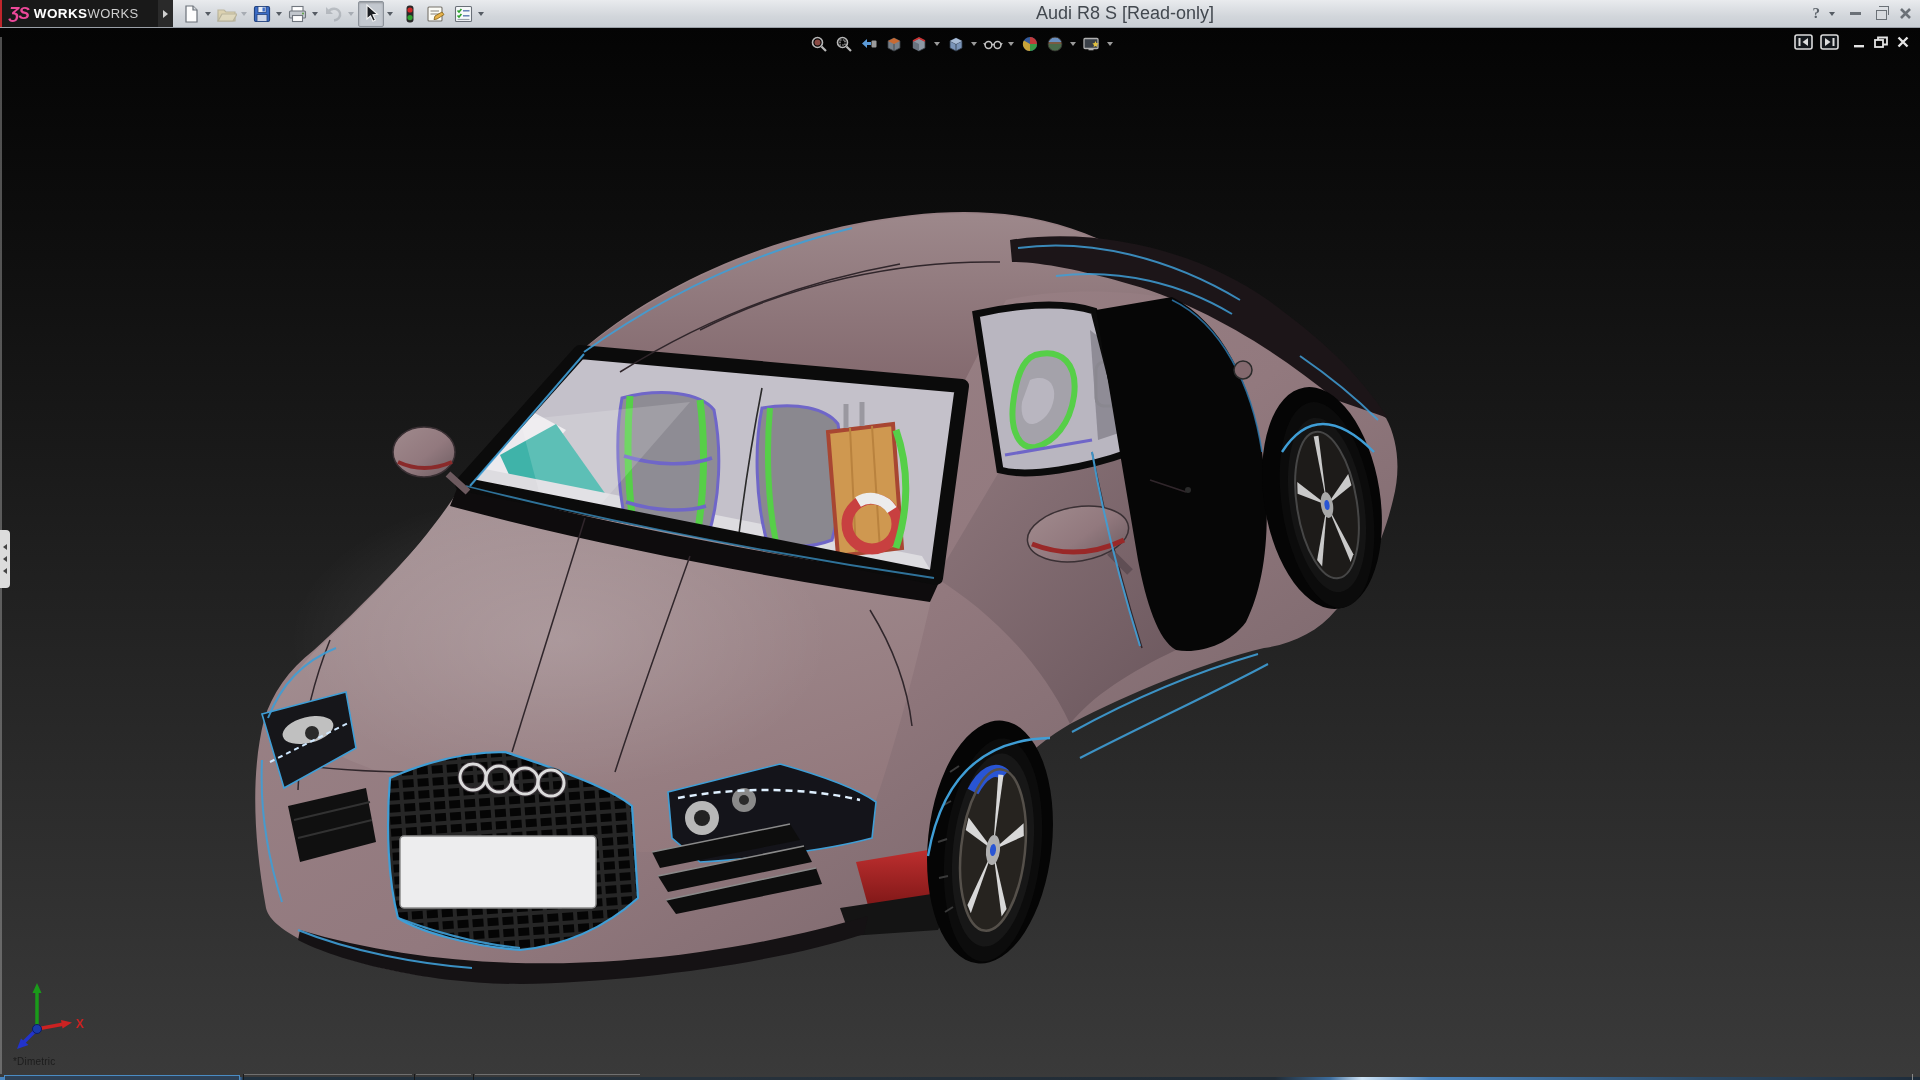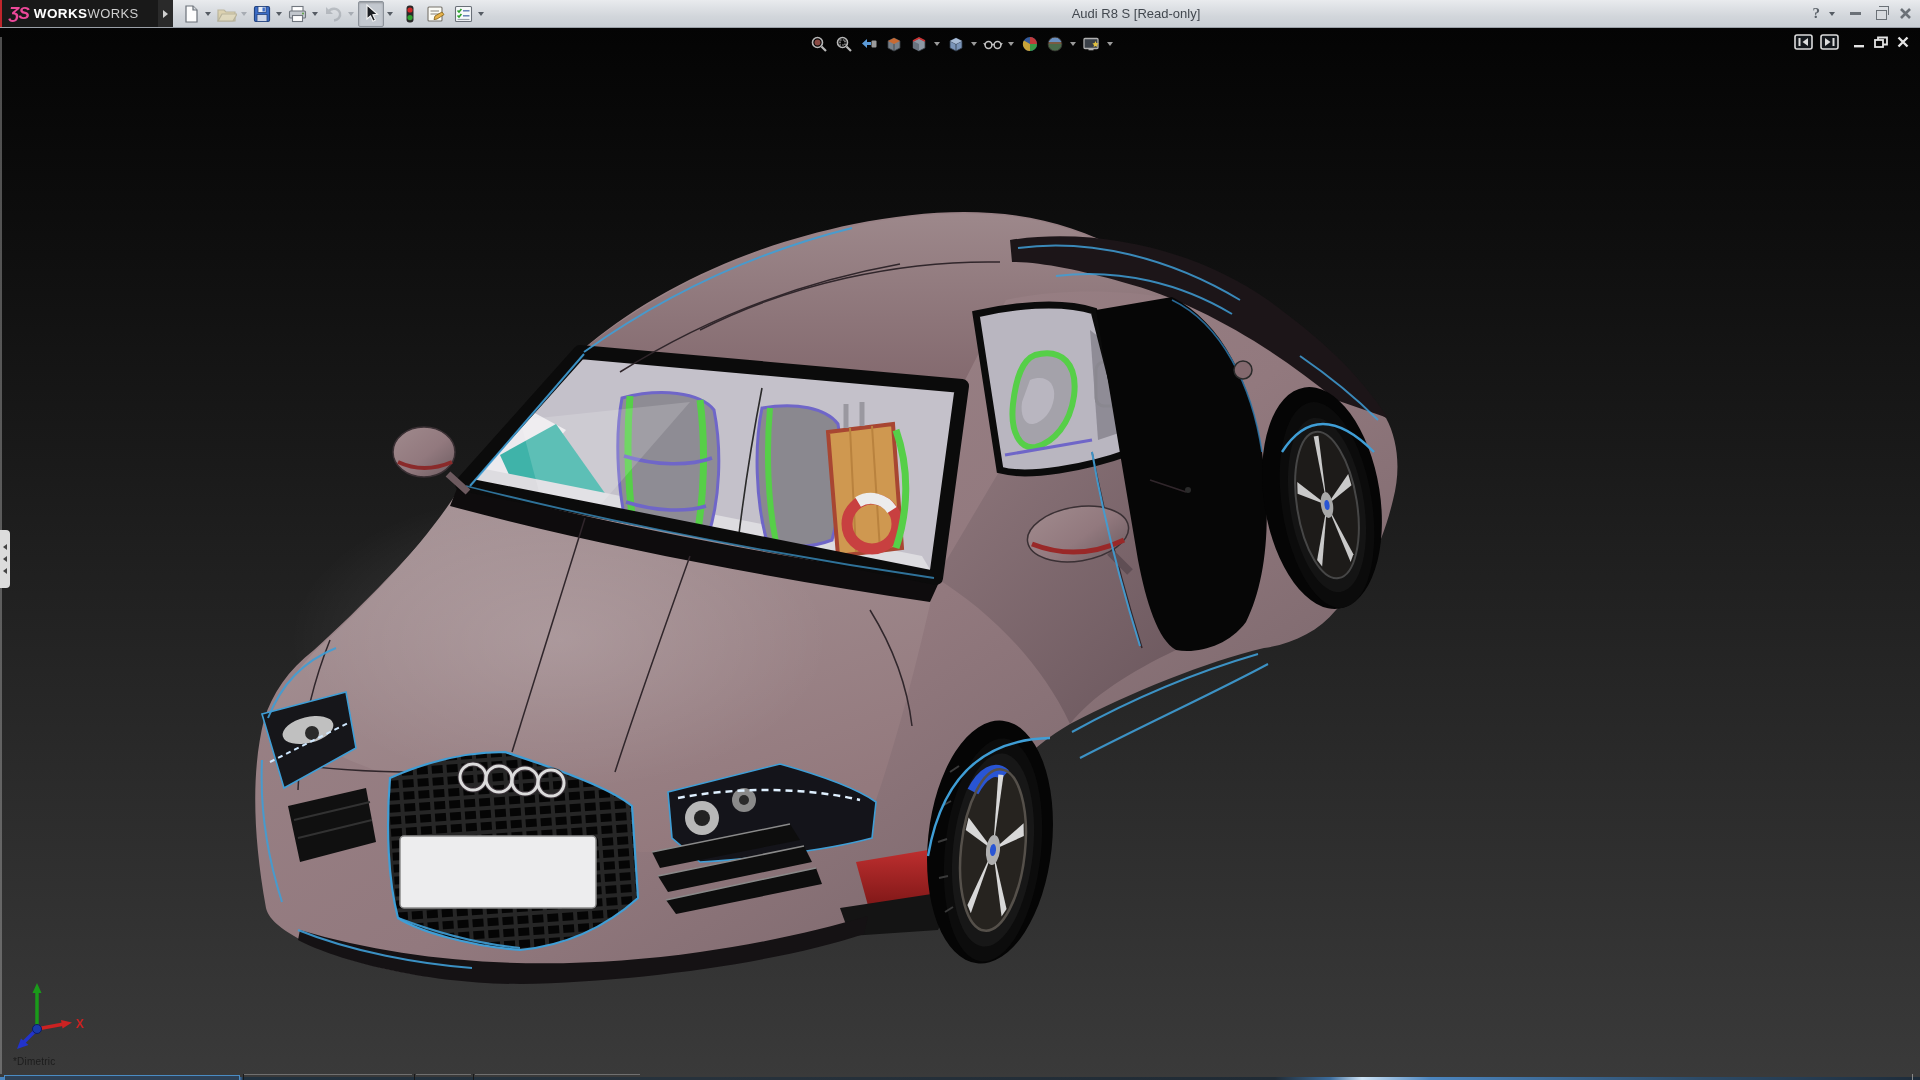--- a/index.html
+++ b/index.html
@@ -19,21 +19,21 @@
     display:flex;align-items:center;justify-content:center;}
   .tb-expander .tri{width:0;height:0;border-left:5px solid #cfcfcf;border-top:4px solid transparent;border-bottom:4px solid transparent;}
   .main-toolbar{position:absolute;left:180px;top:0;height:27px;display:flex;align-items:center;}
   .tbtn{height:24px;display:flex;align-items:center;margin-right:1px;padding:0 1px;}
   .tbtn svg{display:block;}
   .tbtn.disabled{opacity:.45;}
   .tbtn.pressed{background:#c3c8cf;border:1px solid #8d939b;border-radius:2px;box-shadow:inset 0 1px 2px rgba(0,0,0,.25);}
   .caret{width:0;height:0;border-top:4px solid #555b63;border-left:3.5px solid transparent;border-right:3.5px solid transparent;margin:0 4px 0 2px;}
   .caret.dim{border-top-color:#a7acb3;}
   .win-title{position:absolute;left:1036px;top:0;width:200px;height:27px;line-height:27px;
-    text-align:center;font-size:13px;color:#42484f;}
+    text-align:left;font-size:18px;color:#42484f;}
   .tb-right{position:absolute;right:6px;top:0;height:27px;display:flex;align-items:center;gap:7px;}
   .help-glyph{font-size:15px;font-weight:bold;color:#5b6269;font-family:"Liberation Serif","DejaVu Serif",serif;}
   .wc{width:18px;height:16px;display:flex;align-items:center;justify-content:center;}
   .wc .min{width:11px;height:3px;background:#6b7177;}
   .wc .restore{width:9px;height:8px;border:1.5px solid #6b7177;position:relative;background:#d8dbdf;margin-left:3px;margin-top:2px;}
   .wc .restore:before{content:"";position:absolute;left:2px;top:-5px;width:9px;height:8px;border:1.5px solid #6b7177;border-bottom:none;border-left:none;}
   
   .viewport{position:absolute;left:0;top:27px;width:1920px;height:1053px;
     background:linear-gradient(#040404, #0d0d0d 18%, #1c1c1c 45%, #2b2b2b 72%, #3a3a3a);overflow:hidden;}
   .car-svg{position:absolute;left:0;top:0;width:1920px;height:1053px;}

